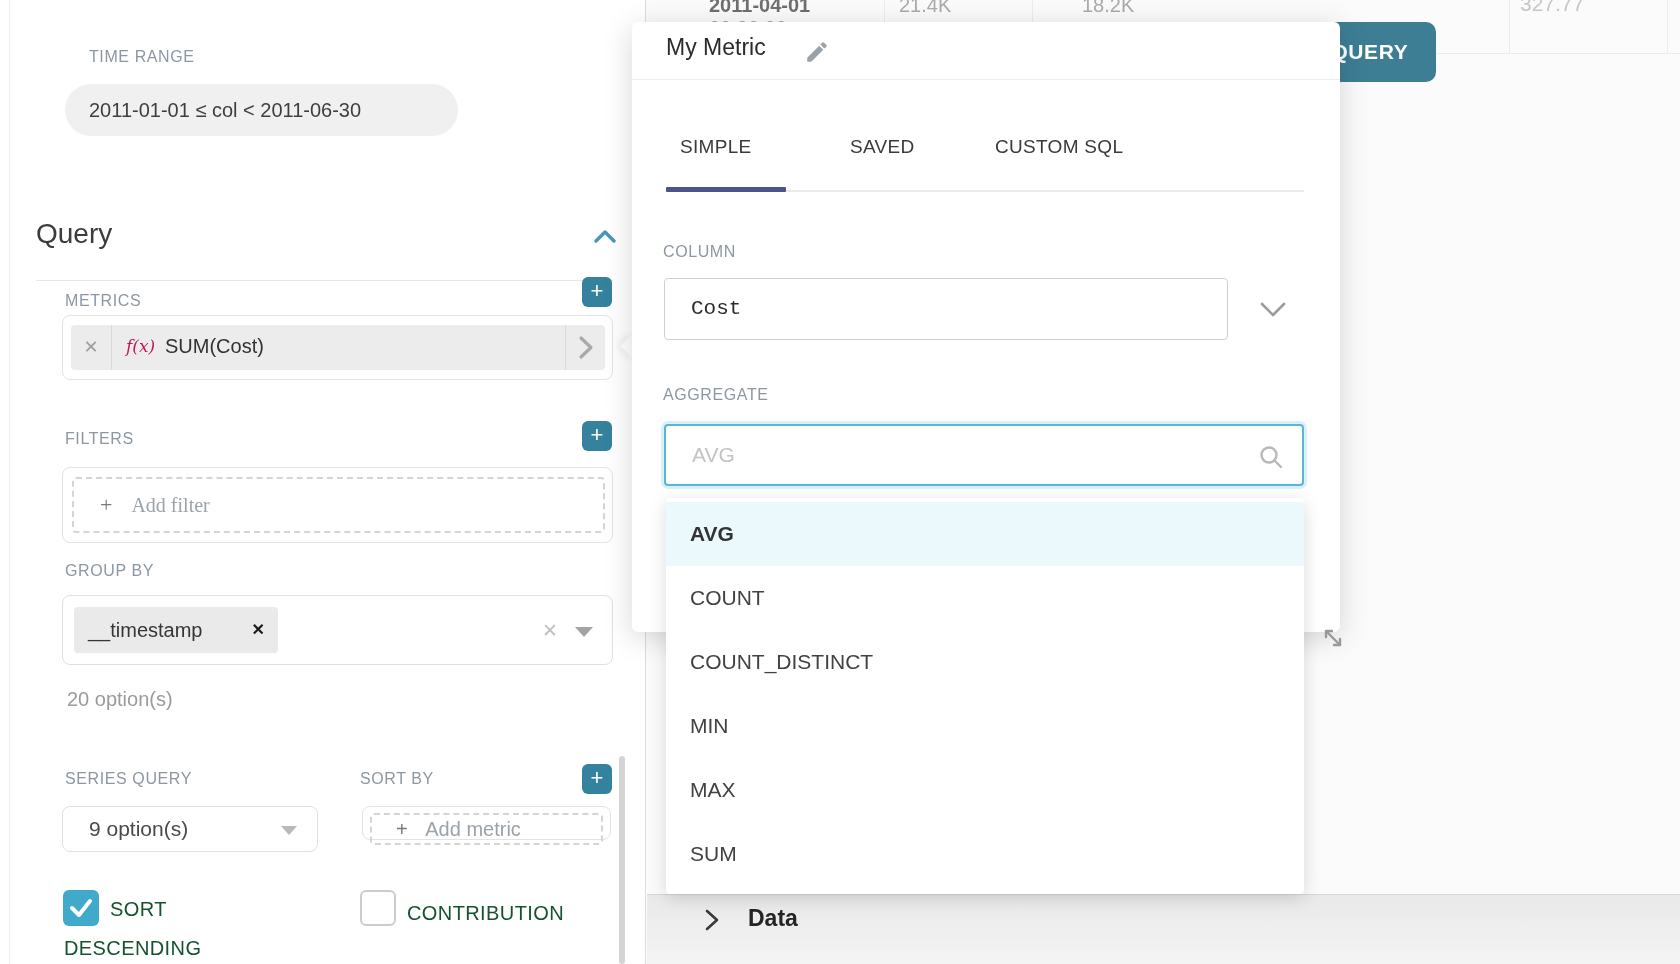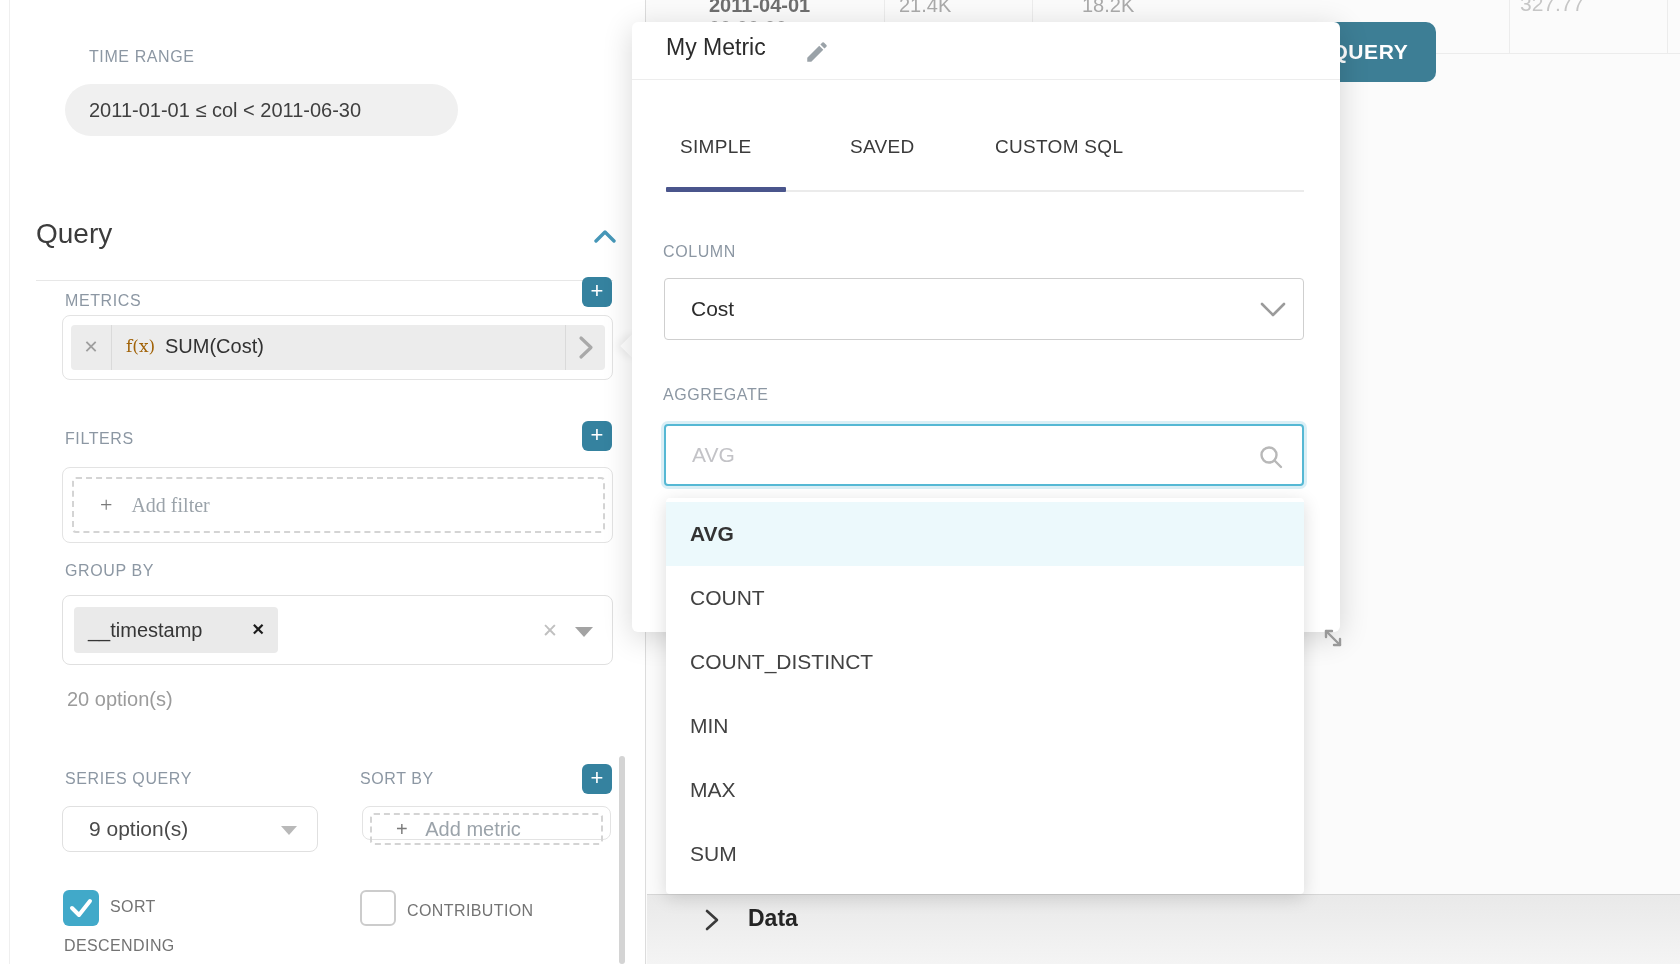--- a/index.html
+++ b/index.html
@@ -19,22 +19,22 @@
   .query-title { left:36px; top:218px; font-size:28px; color:#3c3c3c; }
   .query-divider { left:36px; top:280px; width:577px; height:1px; background:#e7e7e7; }
   .add-btn { width:30px; height:30px; background:#35829f; border-radius:6px;
              color:#ffffff; font-size:22px; line-height:27px; text-align:center; }
   .metric-box { left:62px; top:315px; width:551px; height:65px; background:#fff;
                 border:1.5px solid #e3e3e3; border-radius:8px; }
   .metric-pill { left:71px; top:325px; width:534px; height:45px; background:#ececec;
                  border-radius:4px; }
   .pill-close { left:0; top:0; width:41px; height:45px; color:#9e9e9e; font-size:18px;
                 line-height:45px; text-align:center; border-right:1px solid #dadada; }
-  .pill-fx { left:55px; top:11px; font-family:"DejaVu Serif", serif; 
-             font-size:17px; color:#a16207; }
+  .pill-fx { left:55px; top:11px; font-family:"DejaVu Serif", serif; font-style:italic;
+             font-size:17px; color:#be185d; }
   .pill-label { left:94px; top:10px; font-size:20px; color:#323232; }
   .pill-next { left:494px; top:0; width:40px; height:45px; border-left:1px solid #dadada; }
   .outer-field { background:#fff; border:1.5px solid #e3e3e3; border-radius:8px; }
   .dashed-field { border:2px dashed #d4d4d4; border-radius:4px; color:#9ba3aa;
                   font-size:20px; }
   .dash-plus { color:#7a7a7a; font-size:22px; }
   .gb-select { left:62px; top:595px; width:551px; height:70px; background:#fff;
                border:1.5px solid #e0e0e0; border-radius:8px;padding-left:42px; }
   .gb-tag { left:11px; top:11px; width:204px; height:46px; background:#eaeaea;
             border-radius:4px; font-size:20px; color:#363636; line-height:46px;
@@ -45,21 +45,21 @@
               line-height:70px; text-align:center; }
   .caret-down { width:0; height:0; border-left:9px solid transparent;
                 border-right:9px solid transparent; border-top:10px solid #a3a3a3; }
   .hint-text { color:#9b9b9b; font-size:20px; }
   .sl-select { left:62px; top:806px; width:256px; height:46px; background:#fff;
                border:1.5px solid #e0e0e0; border-radius:8px; font-size:21px;
                color:#4a4a4a; line-height:43px; padding-left:26px; }
   .checkbox { width:36px; height:36px; border-radius:6px; }
   .checkbox.on { background:#41a9c9; }
   .checkbox.off { background:#ffffff; border:2.5px solid #cccccc; }
-  .cb-label { color:#737373; font-size:16px; letter-spacing:0.4px; }
+  .cb-label { color:#14532d; font-size:20px; letter-spacing:0.4px; }
 
   
   .grid-v { width:1px; background:#ececec; top:0; height:53px; z-index:1; }
   .grid-h { left:646px; top:53px; width:1034px; height:1px; background:#ececec; z-index:1; }
   .bg-cell { z-index:1; font-size:20px; white-space:nowrap; }
   .run-query { left:1250px; top:22px; width:186px; height:60px; background:#3d7e95;
                border-radius:10px; color:#ffffff; font-size:21px; font-weight:700;
                letter-spacing:0.6px; text-align:center; line-height:60px; z-index:5; }
   .data-panel { left:647px; top:894px; width:1033px; height:70px;
                 background:linear-gradient(180deg,#e9e9e9,#f4f4f4);
@@ -73,23 +73,23 @@
                    transform:rotate(45deg); box-shadow:-3px 3px 8px rgba(0,0,0,0.07);
                    z-index:10; }
   .popover { left:632px; top:22px; width:708px; height:610px; background:#ffffff;
              border-radius:6px; box-shadow:0 6px 30px rgba(0,0,0,0.16); z-index:10; }
   .pop-title { left:34px; top:12px; font-size:23px; color:#2b2b2b; }
   .pop-divider { left:0; top:57px; width:708px; height:1px; background:#ededed; }
   .tab { top:114px; font-size:19px; color:#3a3a3a; letter-spacing:0.3px; }
   .tab-ink { left:34px; top:165px; width:120px; height:5px; background:#4a558c;
              border-radius:1px; }
   .tab-line { left:34px; top:168px; width:638px; height:1.5px; background:#ebebeb; }
-  .field-select { left:32px; top:256px; width:640px; height:62px; background:#fff;
+  .field-select { left:32px; top:256px; width:564px; height:62px; background:#fff;
                   border:1.5px solid #cfcfcf; border-radius:4px; font-size:21px;
-                  color:#2c2c2c; line-height:59px; padding-left:26px; }
+                  color:#2c2c2c; line-height:59px; padding-left:26px;font-family:Liberation Mono, monospace; }
   .agg-input { left:32px; top:402px; width:640px; height:62px; background:#fff;
                border:2px solid #55b8d4; border-radius:4px;
                box-shadow:0 0 0 3px rgba(85,184,212,0.22); font-size:21px;
                color:#c3c3c7; line-height:58px; padding-left:26px; }
 
   
   .dropdown { left:666px; top:498px; width:638px; height:396px; background:#ffffff;
               border-radius:4px; box-shadow:0 4px 18px rgba(0,0,0,0.14);
               padding-top:4px; z-index:20; }
   .dd-option { height:64px; line-height:64px; padding-left:24px; font-size:21px;

